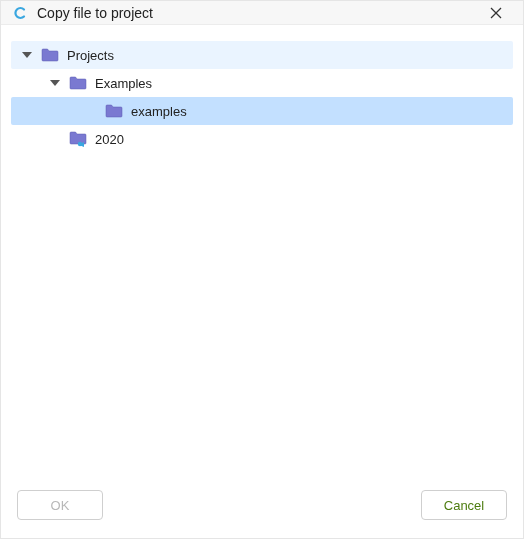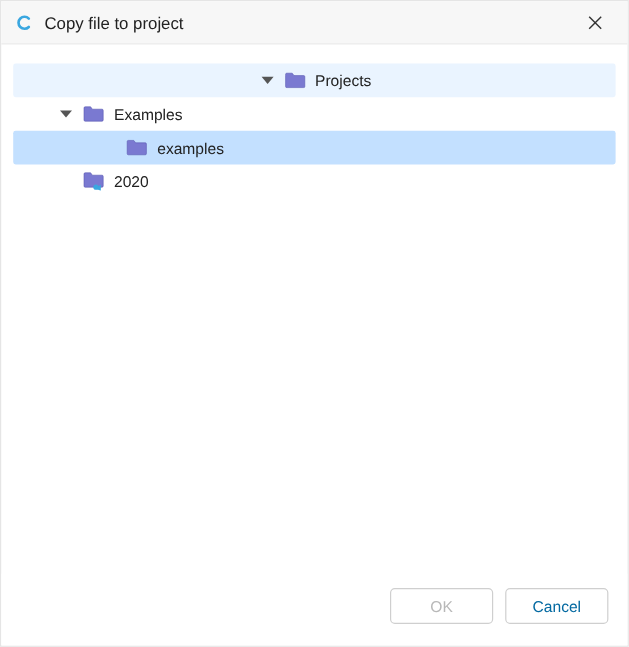--- a/index.html
+++ b/index.html
@@ -11,21 +11,21 @@
       width: 524px;
       height: 539px;
       overflow: hidden;
       display: flex;
       flex-direction: column;
       border: 1px solid #e5e5e5;
     }
     .titlebar {
       display: flex;
       align-items: center;
-      height: 36px;
+      height: 24px;
       padding: 0 12px;
       background: #f7f7f7;
       border-bottom: 1px solid #ececec;
     }
     .app-icon {
       width: 16px;
       height: 16px;
       margin-right: 8px;
       display: flex;
       align-items: center;
@@ -51,21 +51,21 @@
       padding: 16px 10px 10px 10px;
     }
     .tree-row {
       display: flex;
       align-items: center;
       height: 28px;
       cursor: pointer;
       border-radius: 2px;
       padding-right: 8px;
     }
-    .tree-row.root { background: #eaf4ff; justify-content: center; }
+    .tree-row.root { background: #eaf4ff; }
     .tree-row.selected { background: #c3e0ff; }
     .toggle {
       width: 16px;
       height: 16px;
       display: flex;
       align-items: center;
       justify-content: center;
       margin-right: 6px;
       flex-shrink: 0;
     }
@@ -87,34 +87,34 @@
     }
     .node-label {
       font-size: 13px;
       color: #222;
     }
     .indent1 { padding-left: 8px; }
     .indent2 { padding-left: 36px; }
     .indent3 { padding-left: 72px; }
     .footer {
       display: flex;
-      justify-content: flex-end;
+      justify-content: space-between;
       align-items: center;
       gap: 10px;
       padding: 12px 16px 18px 16px;
       background: #fff;
     }
     .btn {
       min-width: 86px;
       height: 30px;
       border: 1px solid #cfcfcf;
       background: #fff;
       border-radius: 4px;
       font-size: 13px;
-      color: #0369a1;
+      color: #4d7c0f;
       cursor: pointer;
       display: flex;
       align-items: center;
       justify-content: center;
     }
     .btn.disabled {
       color: #b8b8b8;
       cursor: default;
     }
   </style>

